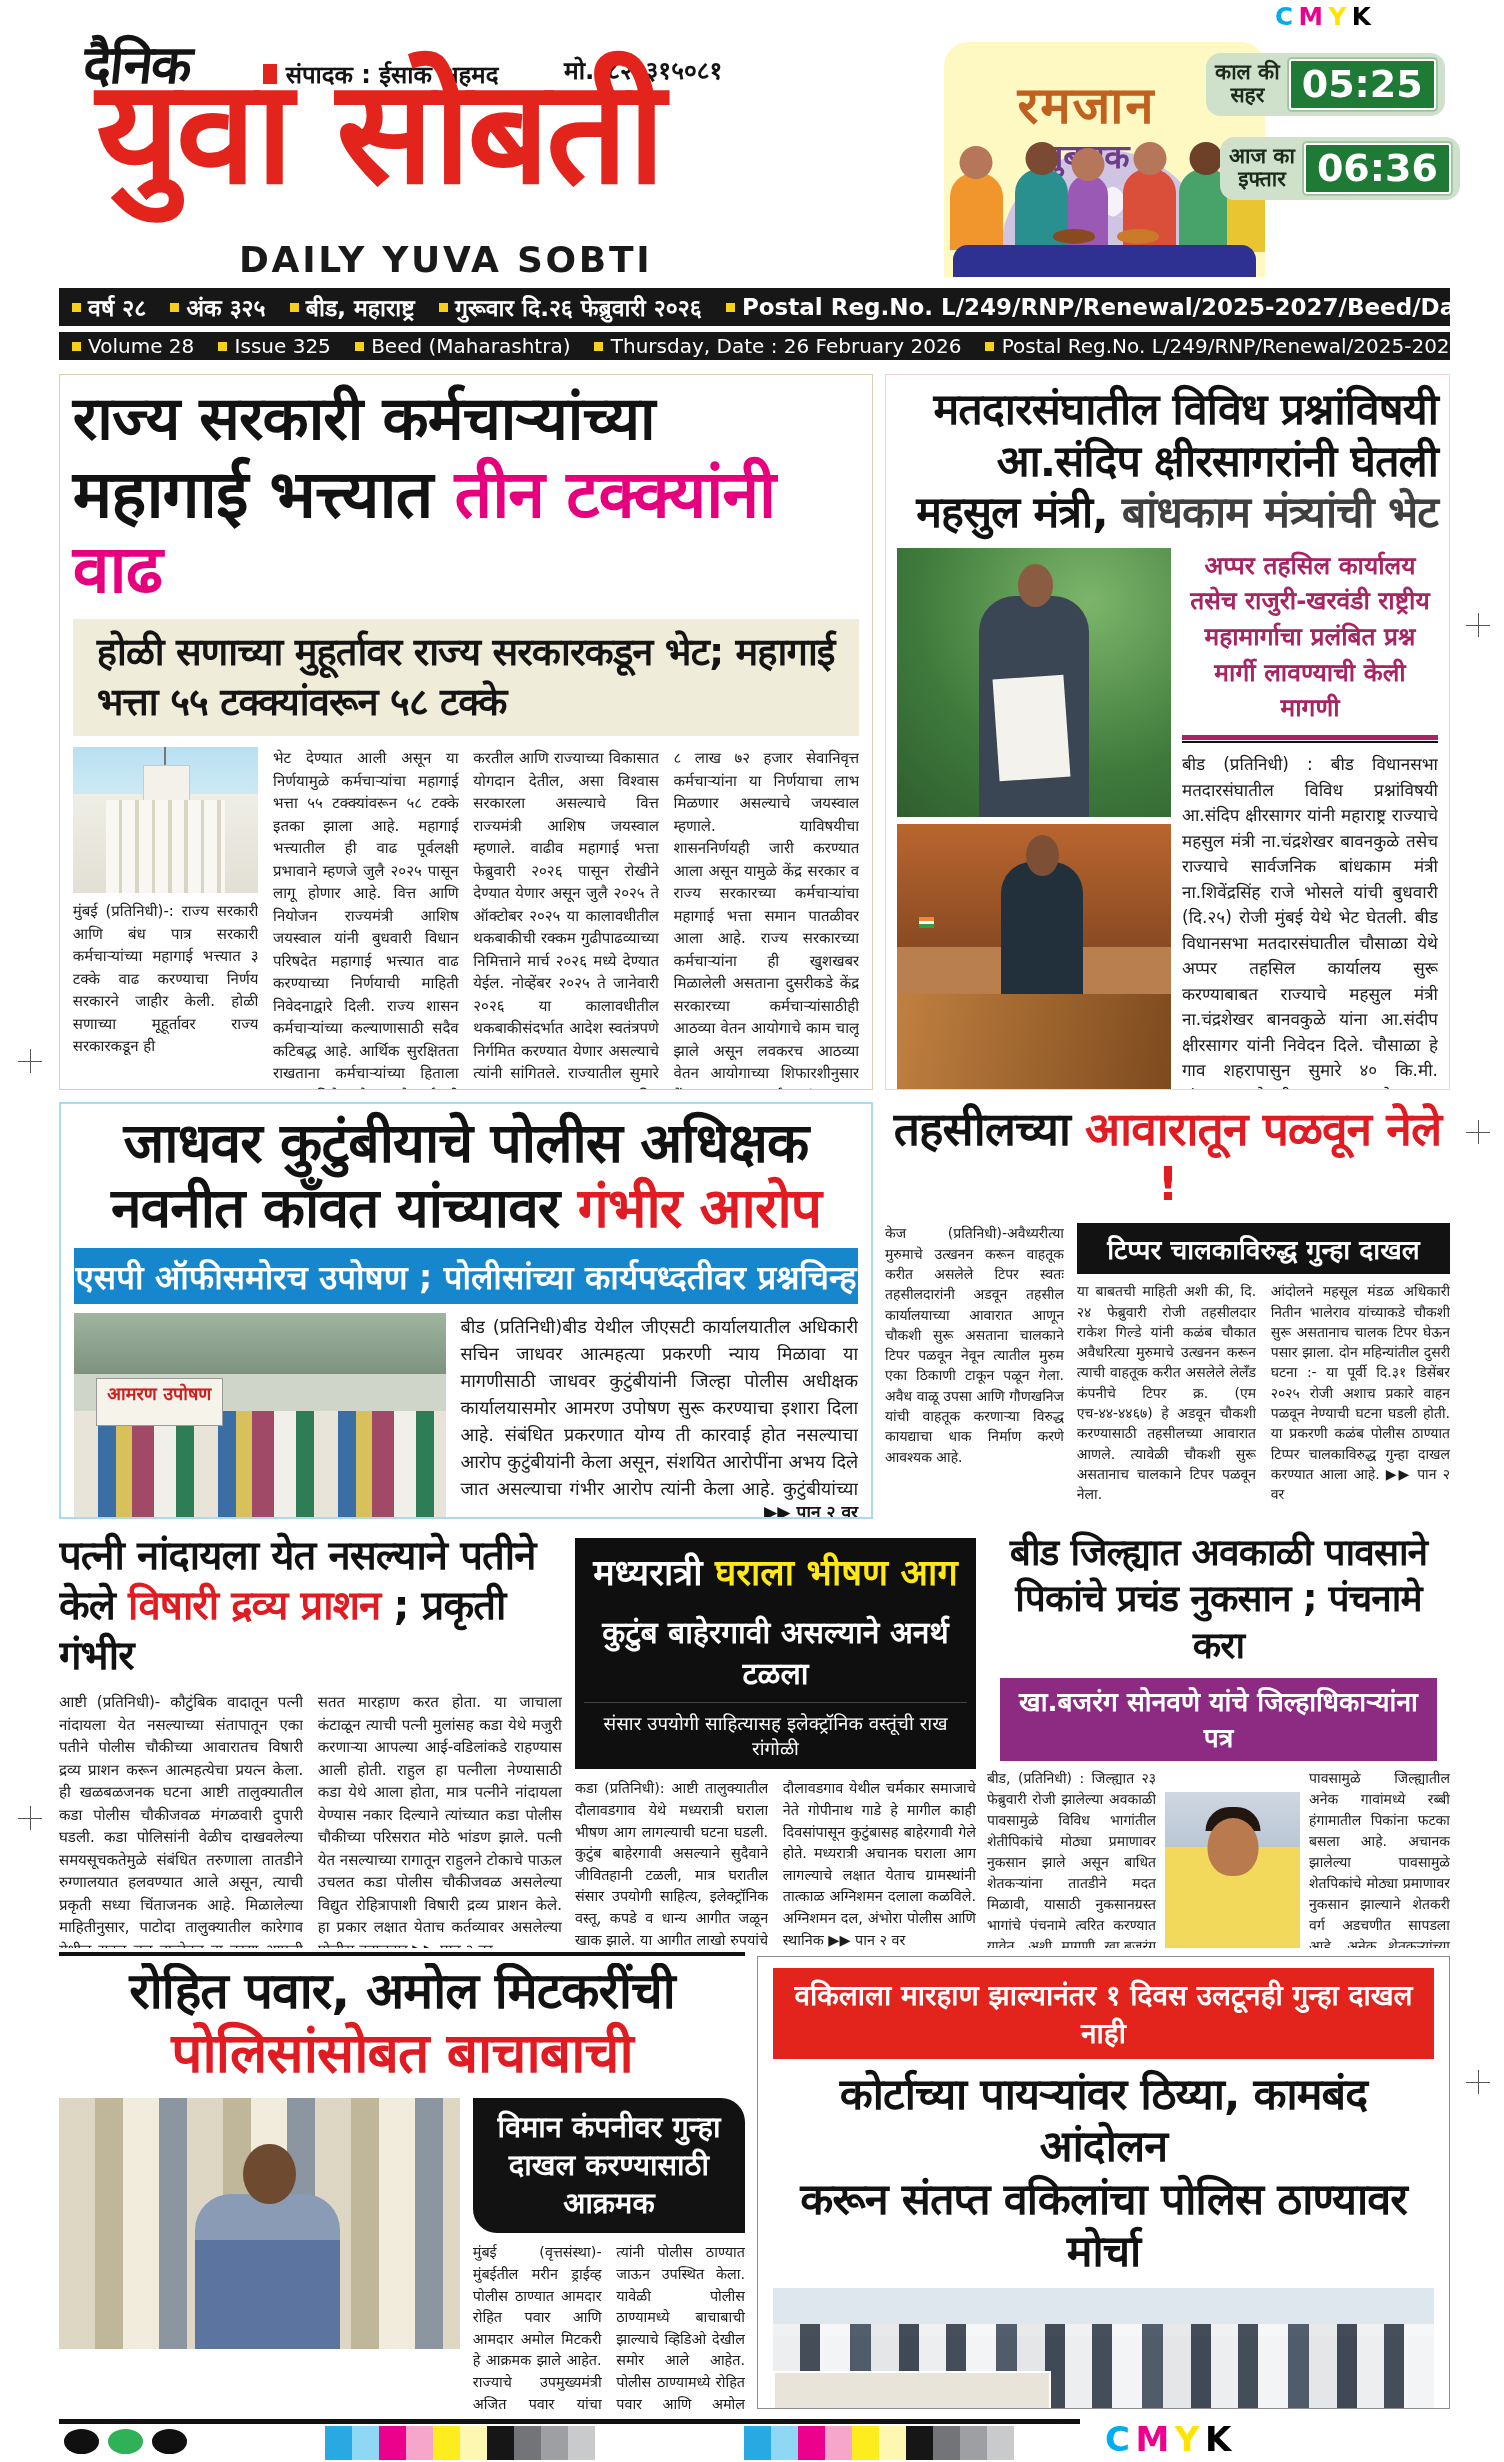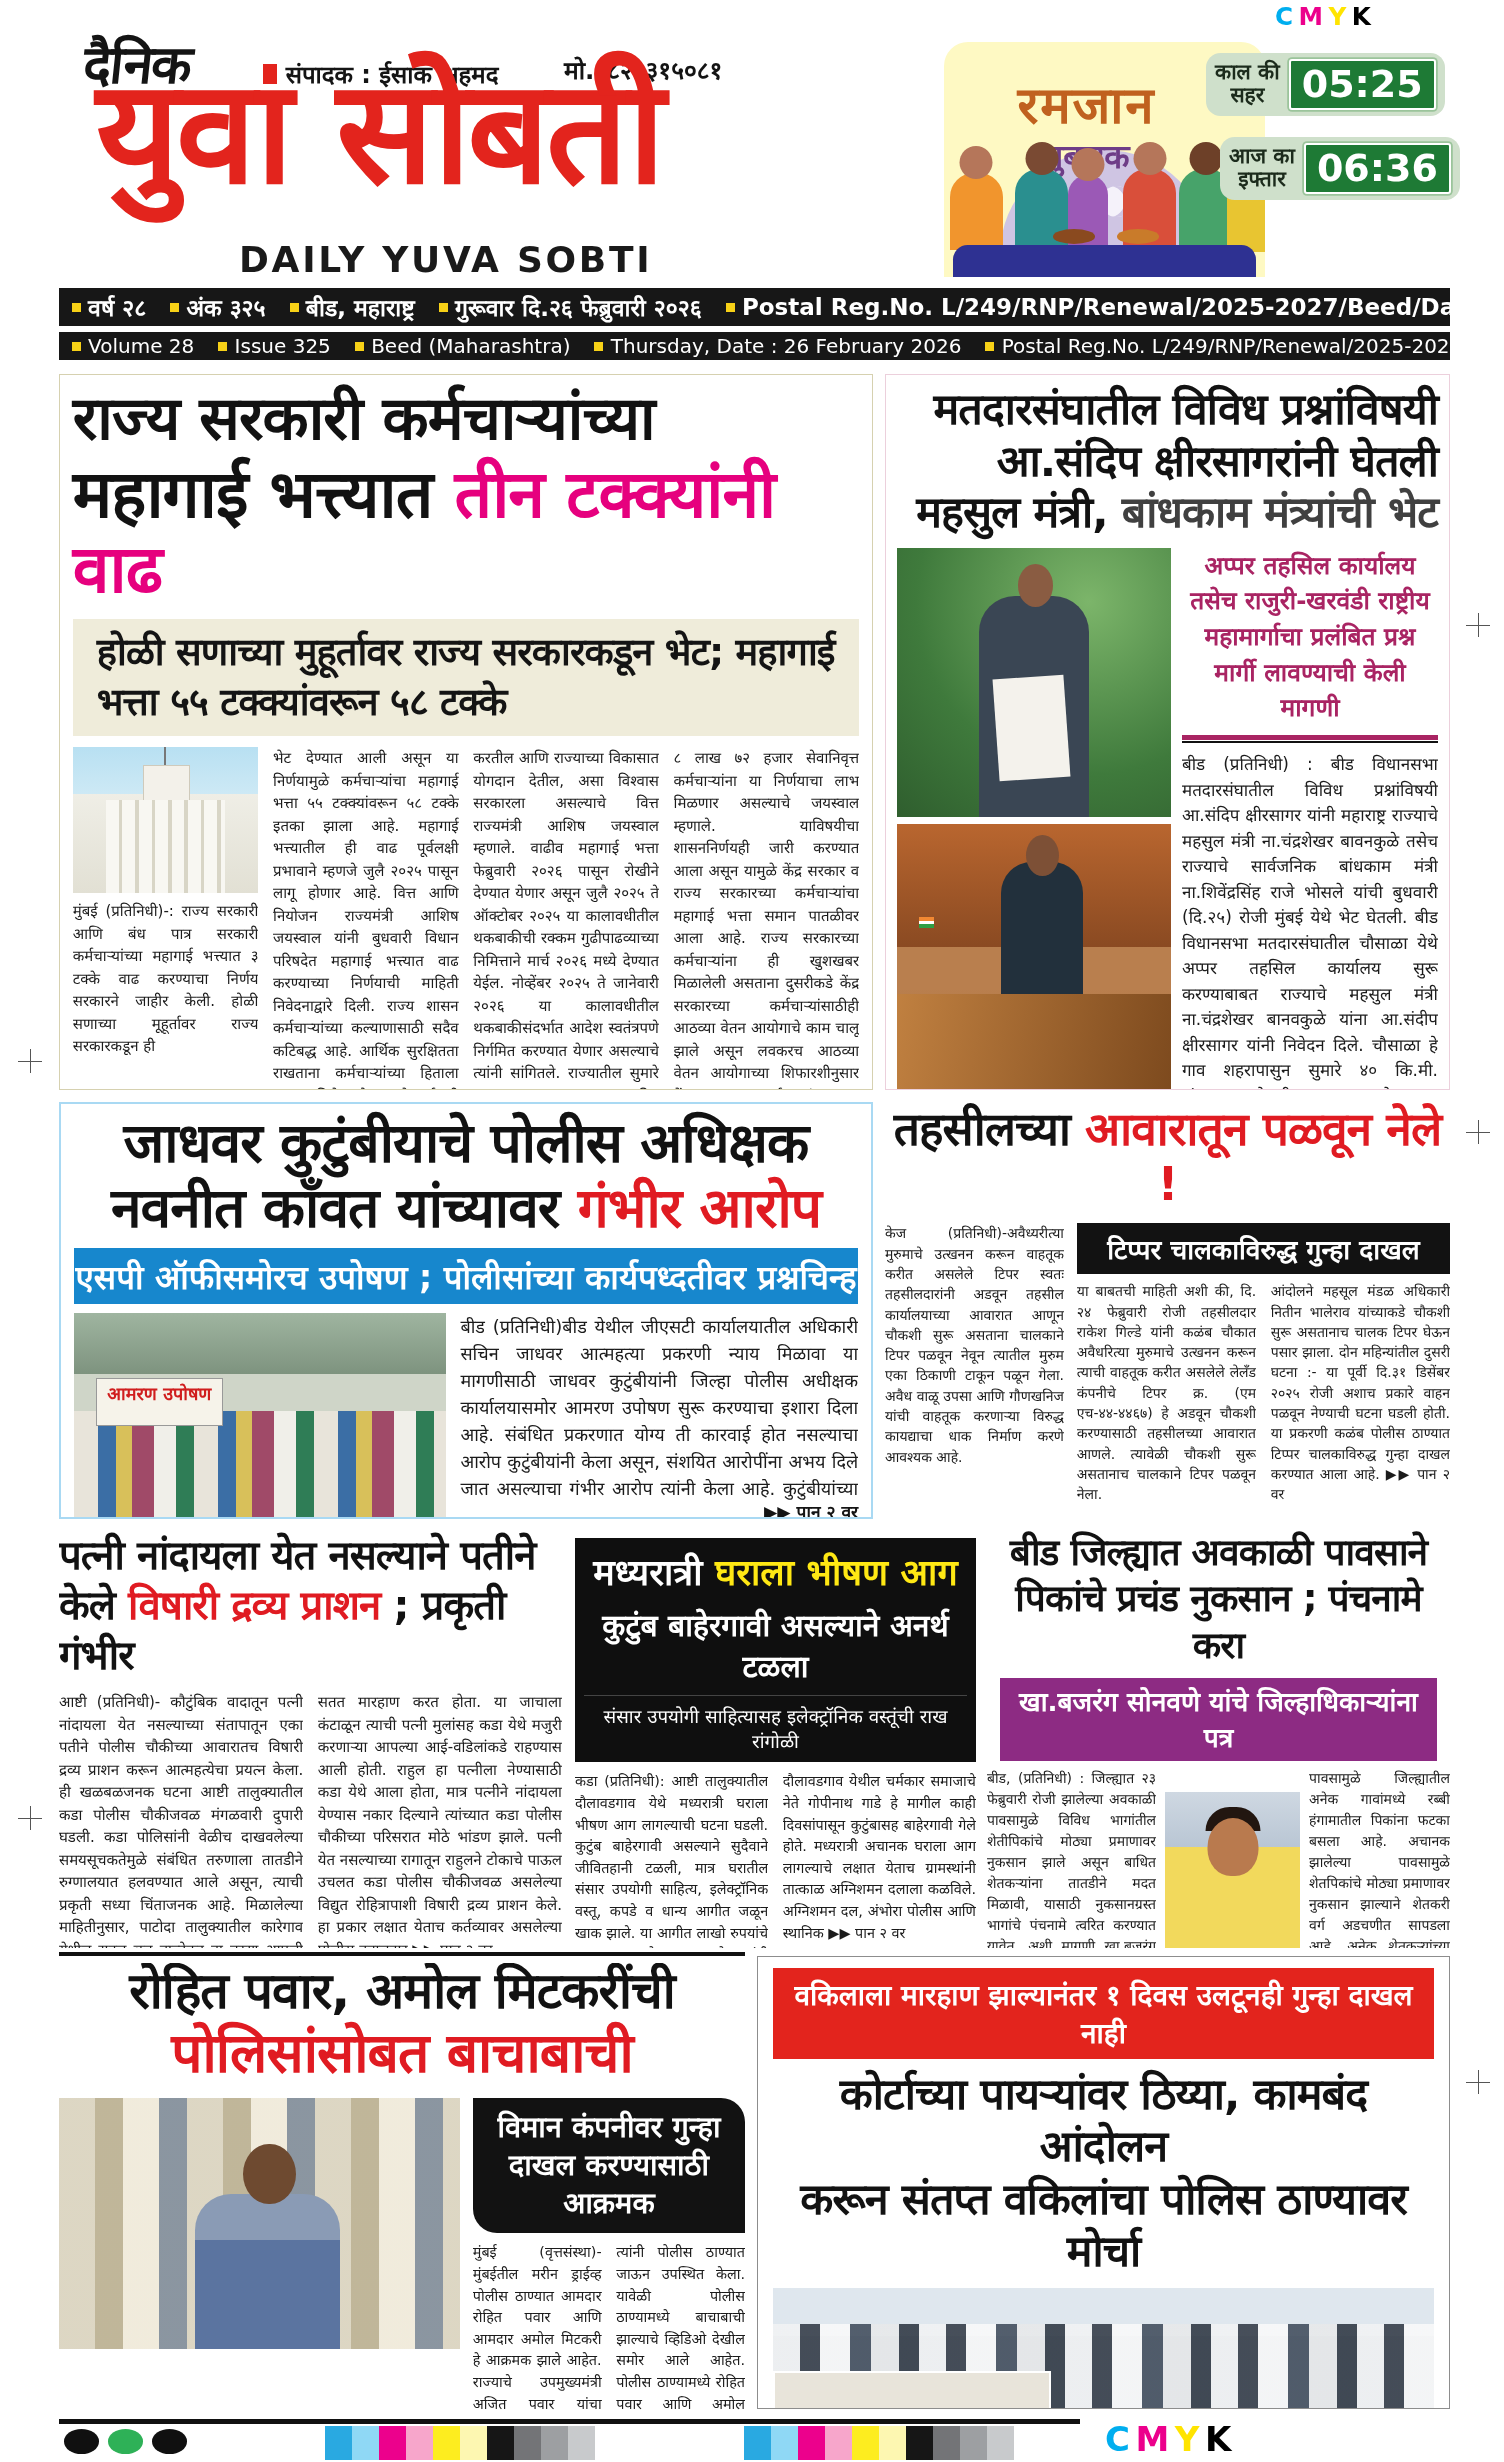--- a/index.html
+++ b/index.html
@@ -107,21 +107,21 @@
   .artD .c1{width:179px;flex:none;}
   .artD .body-t{font-size:14px;line-height:1.45;}
   .blackbar{background:#121212;color:#fff;font-size:26.4px;font-weight:bold;text-align:center;padding:7.3px 0;margin-bottom:7.3px;}
   
   .artE{left:59px;top:1530px;width:503px;height:418px;}
   .artE .hl{font-size:40px;line-height:1.25;text-align:left;}
   .artE .cols{margin-top:11px;height:274px;}
   .artF{left:575px;top:1538px;width:401px;height:410px;}
   .blackbox{background:#0f0f0f;color:#fff;text-align:center;padding:12.8px 9px 9px;}
   .blackbox .f1{font-size:36px;font-weight:bold;line-height:1.2;}
-  .blackbox .f2{font-size:30px;font-weight:bold;margin-top:10px;}
+  .blackbox .f2{font-size:30px;font-weight:bold;margin-top:17px;}
   .blackbox .f3{font-size:18.7px;margin-top:9px;border-top:0.9px solid #444;padding-top:7.3px;}
   .artF .cols{margin-top:9px;height:192px;}
   .artF .body-t{font-size:14.4px;}
   .artG{left:987px;top:1530px;width:463px;height:418px;}
   .artG .hl{font-size:37px;text-align:center;line-height:1.25;}
   .purplebar{background:#8d2b83;color:#fff;font-size:26.4px;font-weight:bold;text-align:center;padding:5.5px 0;margin:9px 12.8px 7.3px;}
   .artG .row{display:flex;gap:9px;height:274px;}
   .artG .body-t{font-size:14px;}
   .ph-portrait{width:135px;height:182px;margin-top:24px;background:linear-gradient(#cfd8e2 0%,#b9c6d4 30%,#f2d95c 30% 100%);}
   .ph-portrait .face{position:absolute;left:50%;top:14%;transform:translateX(-50%);width:51px;height:58px;border-radius:50% 50% 46% 46%;background:#b97a4e;}

